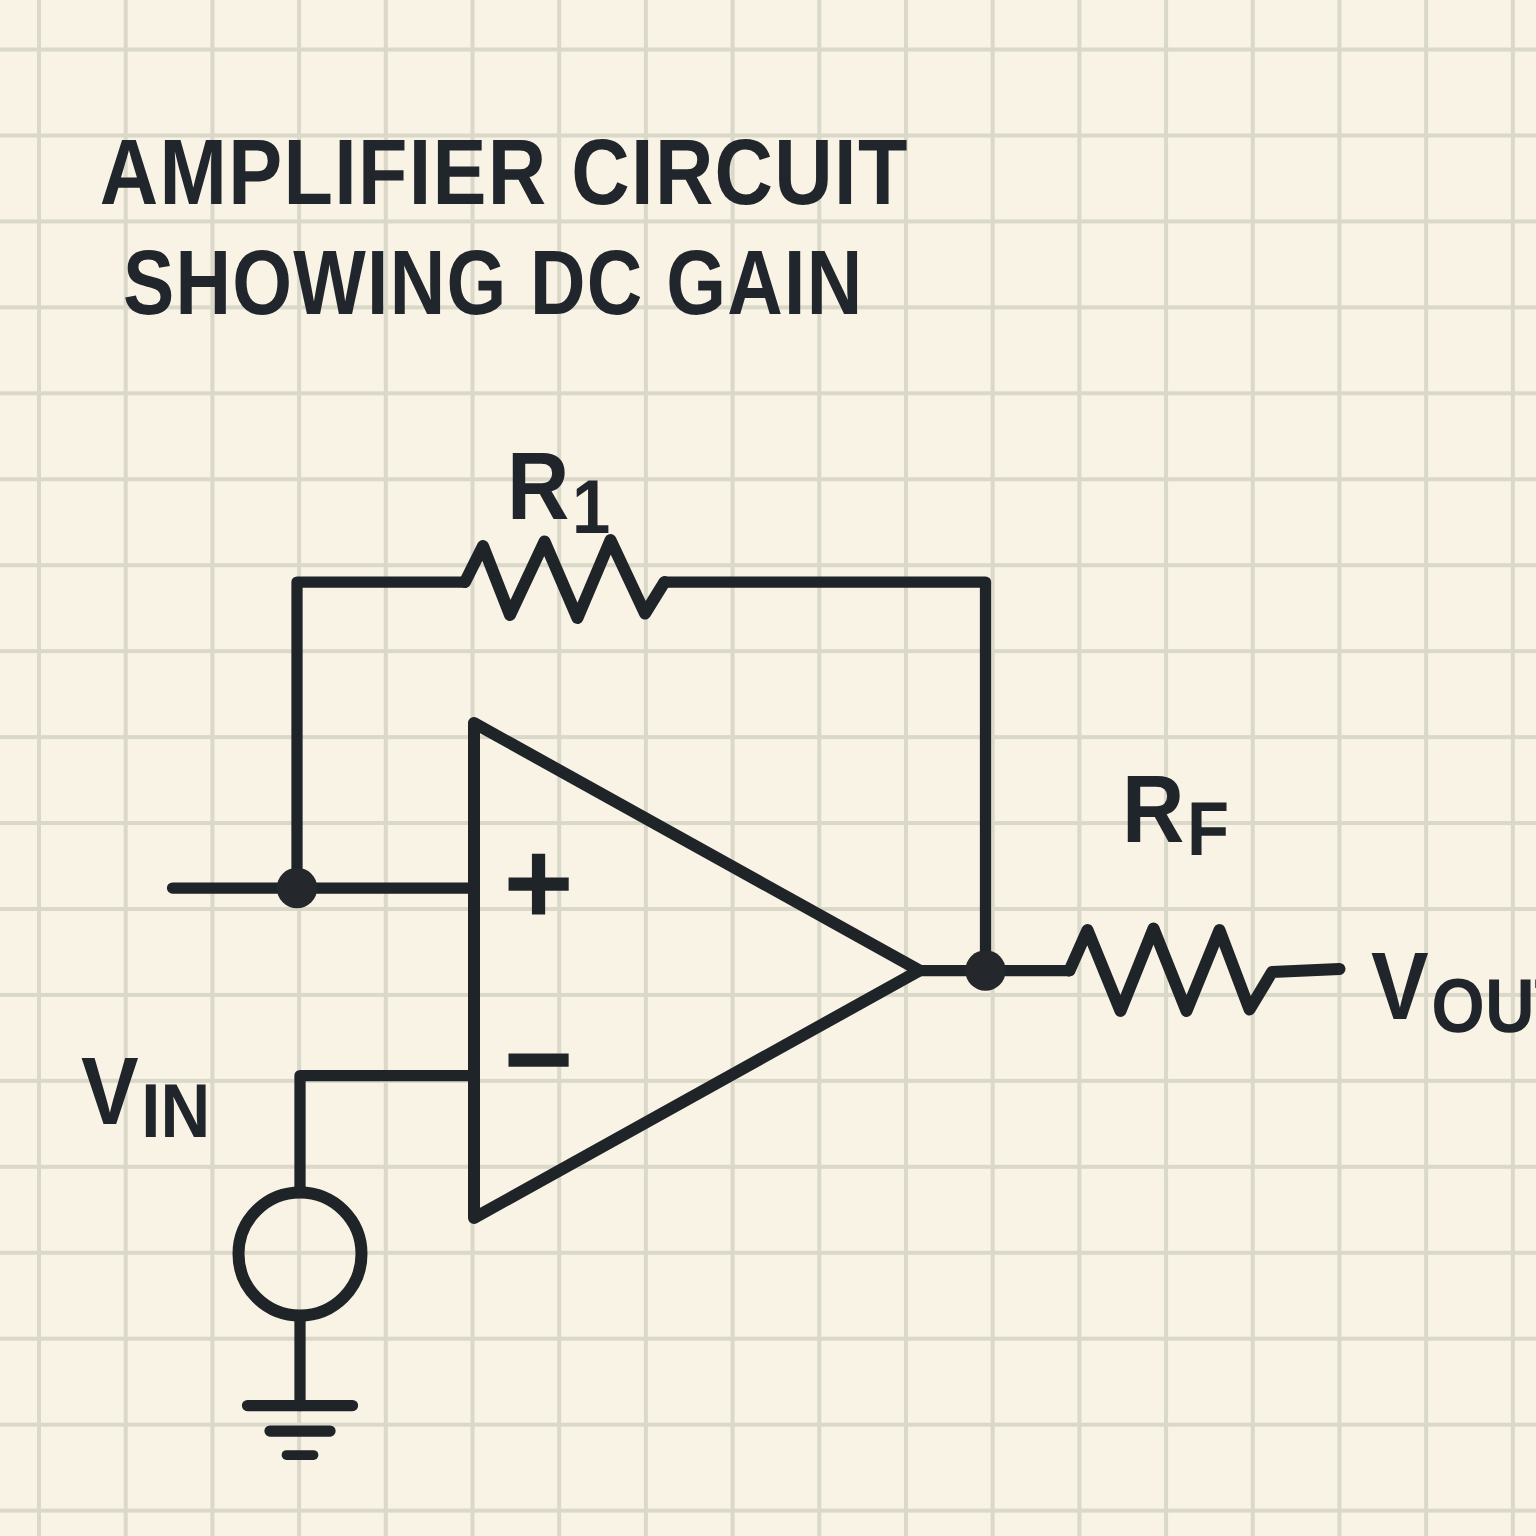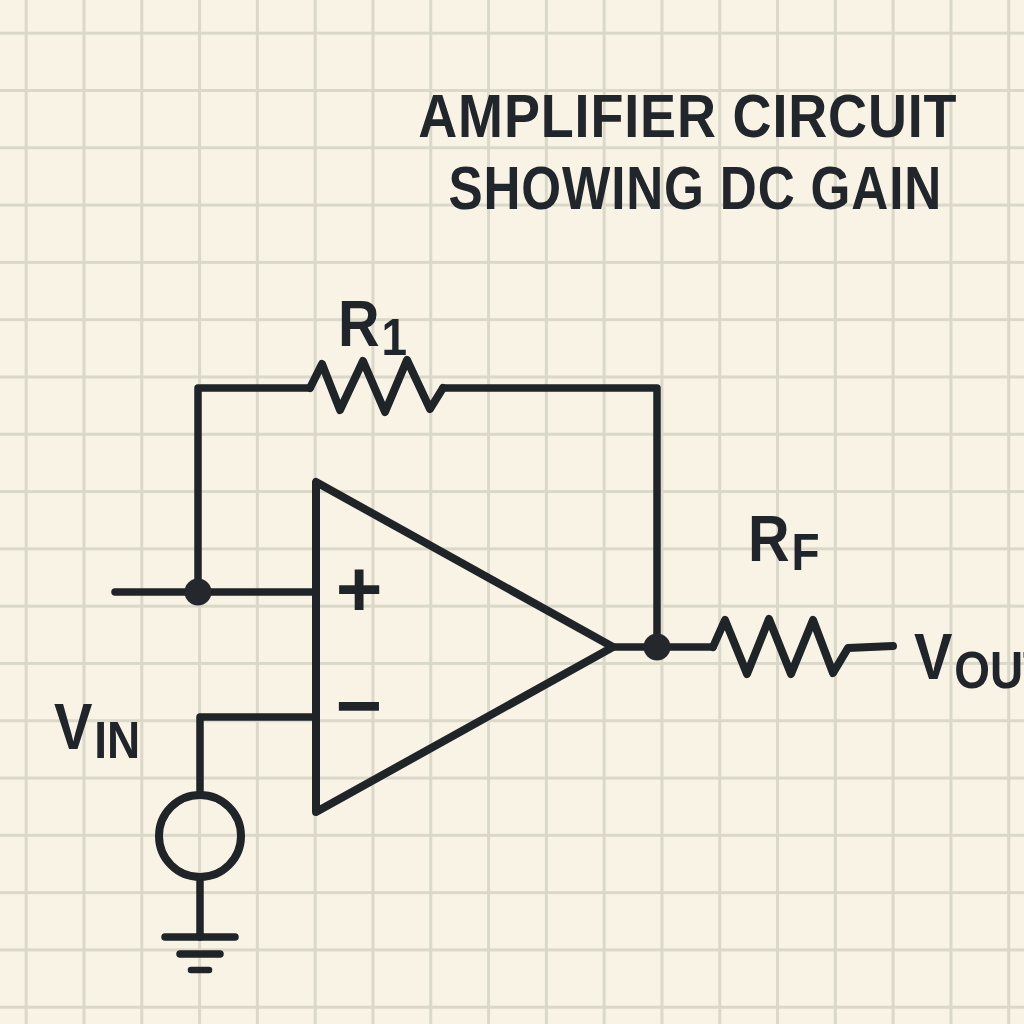--- a/index.html
+++ b/index.html
@@ -12,21 +12,21 @@
       linear-gradient(90deg, #dad8c9 2.6px, transparent 2.6px),
       linear-gradient(180deg, #dad8c9 2.6px, transparent 2.6px);
     background-size:57.8px 57.8px, 57.8px 57.3px;
     background-position:24.7px 0px, 0px 31.7px;
     background-repeat:repeat;
     font-family:"Liberation Sans", sans-serif;
     color:#20252b;
   }
   .title{
     position:absolute; left:0; right:0; top:80px;
-    text-align:right; font-weight:700; color:#20262c;
+    text-align:left; font-weight:700; color:#20262c;
   }
   .t1{font-size:62px; line-height:72px; letter-spacing:1px; transform:scaleX(.87); transform-origin:center top;}
   .t2{font-size:61px; line-height:72px; letter-spacing:1px; transform:scaleX(.84); transform-origin:center top;}
   svg.circuit{position:absolute; left:0; top:0;}
   .wire{stroke:#1f2428; stroke-width:7.5; fill:none; stroke-linecap:round; stroke-linejoin:round;}
   .thick{stroke-width:8;}
   .dot{fill:#24272b; stroke:none;}
   .opsym{
     font-family:"Liberation Sans", sans-serif;
     font-weight:700; font-size:80px;

